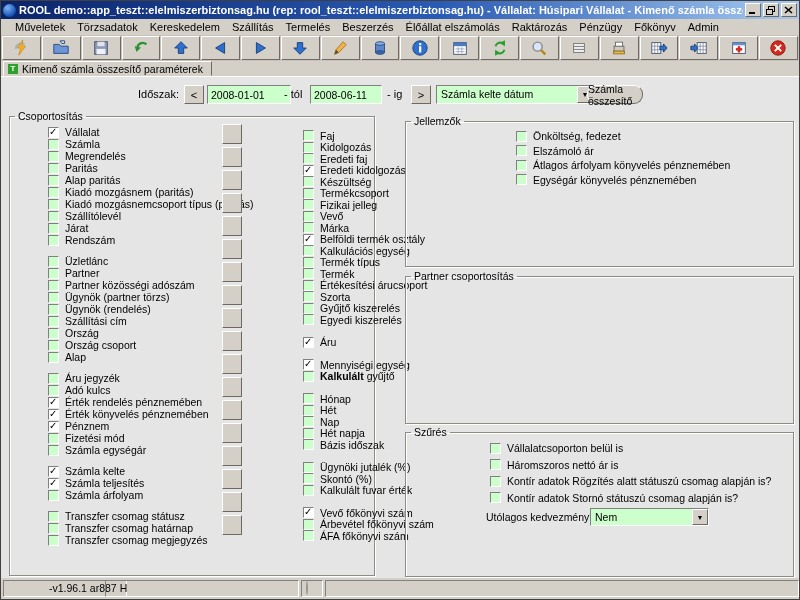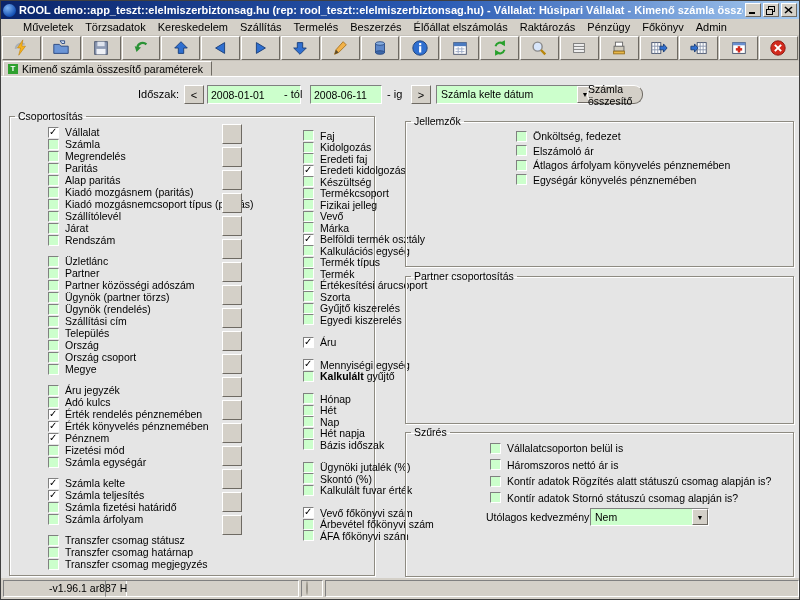--- a/index.html
+++ b/index.html
@@ -15,21 +15,21 @@
               display:flex; align-items:center; padding:0 2px; }
   .app-ico { width:13px; height:13px; border-radius:50%;
              background:radial-gradient(circle at 35% 30%, #7fb4f2, #1450b4 70%, #0a2d73);
              margin-right:3px; flex:0 0 auto; }
   .title-text { color:#fff; font-size:11px; font-weight:bold; white-space:nowrap;
                 overflow:hidden; flex:1; letter-spacing:0; }
   .winbtn { width:16px; height:14px; margin-left:2px; display:flex; align-items:center;
             justify-content:center; font-size:9px; font-weight:bold; color:#000; }
   
   .menubar { position:absolute; left:0; top:18px; width:100%; height:16px;
-             display:flex; align-items:center; font-size:11px; padding-left:16px; }
+             display:flex; align-items:center; font-size:11px; padding-left:8px; }
   .menu-item { padding:1px 6px; white-space:nowrap; cursor:default; }
   
   .toolbar { position:absolute; left:0; top:34px; width:100%; height:26px;
              display:flex; gap:1px; padding:1px 1px; background:#c6c2ba; }
   .tbtn { flex:1; height:24px; display:flex; align-items:center; justify-content:center; }
   .tbtn svg { width:18px; height:18px; }
   
   .tabbar { position:absolute; left:0; top:60px; width:100%; height:15px; }
   .tab { position:absolute; left:2px; top:0; height:15px; padding:0 8px 0 4px;
          display:flex; align-items:center; gap:4px;
@@ -250,21 +250,21 @@
   <div class="tab">
     <span class="tab-ico">T</span>
     <span>Kimenő számla összesítő paraméterek</span>
   </div>
 </div>
 
 <div class="content">
 
   <span class="lbl" style="left:120px;top:11px;width:58px;text-align:right;">Időszak:</span>
   <span class="pbtn raised" style="left:183px;top:8px;width:20px;">&lt;</span>
-  <input class="datefield field" style="left: 206px; top: 8px; width: 94px;" value="2008-01-01">
+  <input class="datefield field" style="left: 206px; top: 8px; width: 84px;" value="2008-01-01">
   <span class="lbl" style="left:283px;top:11px;">- tól</span>
   <input class="datefield field" style="left: 309px; top: 8px; width: 72px;" value="2008-06-11">
   <span class="lbl" style="left:386px;top:11px;">- ig</span>
   <span class="pbtn raised" style="left:410px;top:8px;width:20px;">&gt;</span>
   <div class="combo" style="left:435px;top:8px;width:158px;">
     <span class="txt">Számla kelte dátum</span>
     <span class="drop raised">▼</span>
   </div>
   <span class="pbtn raised" style="left:586px;top:8px;width:56px;font-size:10.5px;border-radius:9px;">Számla összesítő</span>
 
@@ -333,33 +333,29 @@
           <div class="cb-row">
             <span class="cb"></span>
             <span class="cb-label">Ügynök (rendelés)</span>
           </div>
           <div class="cb-row">
             <span class="cb"></span>
             <span class="cb-label">Szállítási cím</span>
           </div>
           <div class="cb-row">
             <span class="cb"></span>
-            <span class="cb-label">Település</span>
-          </div>
-          <div class="cb-row">
-            <span class="cb"></span>
             <span class="cb-label">Ország</span>
           </div>
           <div class="cb-row">
             <span class="cb"></span>
             <span class="cb-label">Ország csoport</span>
           </div>
           <div class="cb-row">
             <span class="cb"></span>
-            <span class="cb-label">Megye</span>
+            <span class="cb-label">Alap</span>
           </div>
         </div>
         <div class="cb-group">
           <div class="cb-row">
             <span class="cb"></span>
             <span class="cb-label">Áru jegyzék</span>
           </div>
           <div class="cb-row">
             <span class="cb"></span>
             <span class="cb-label">Adó kulcs</span>
@@ -386,24 +382,20 @@
           </div>
         </div>
         <div class="cb-group">
           <div class="cb-row">
             <span class="cb checked"></span>
             <span class="cb-label">Számla kelte</span>
           </div>
           <div class="cb-row">
             <span class="cb checked"></span>
             <span class="cb-label">Számla teljesítés</span>
-          </div>
-          <div class="cb-row">
-            <span class="cb"></span>
-            <span class="cb-label">Számla fizetési határidő</span>
           </div>
           <div class="cb-row">
             <span class="cb"></span>
             <span class="cb-label">Számla árfolyam</span>
           </div>
         </div>
         <div class="cb-group">
           <div class="cb-row">
             <span class="cb"></span>
             <span class="cb-label">Transzfer csomag státusz</span>

